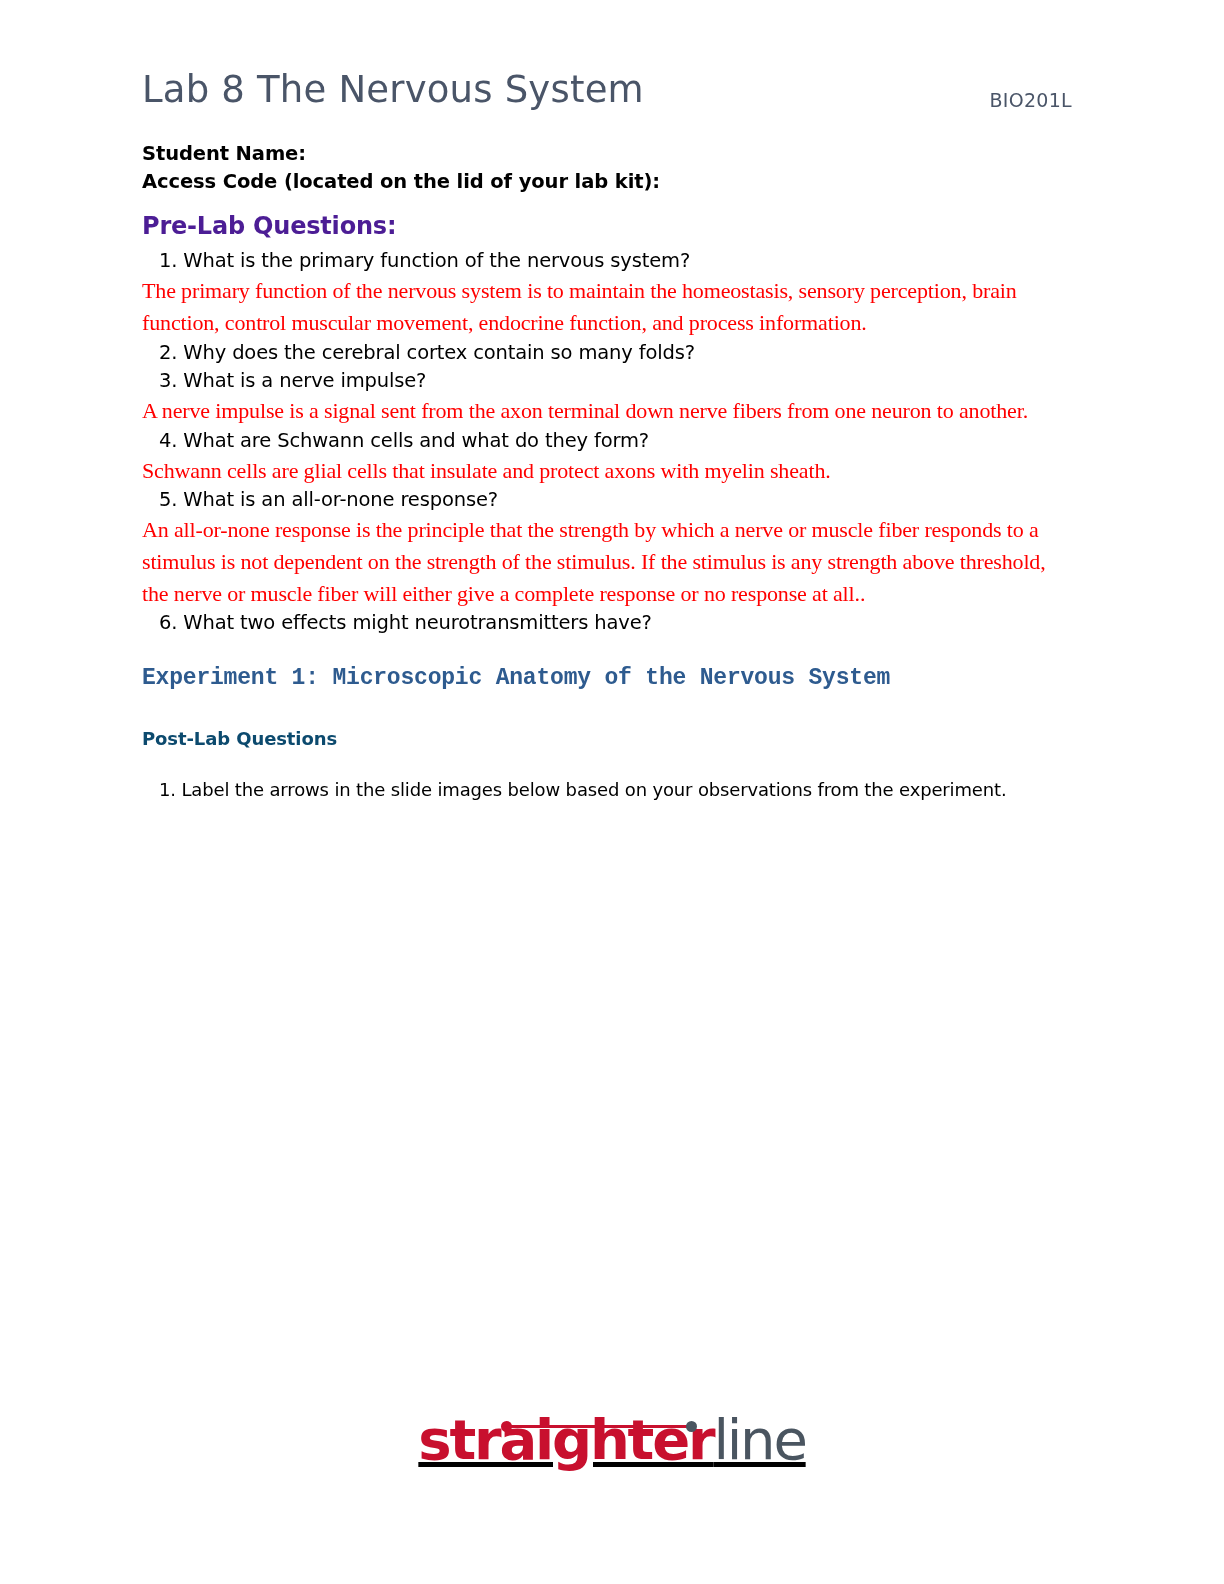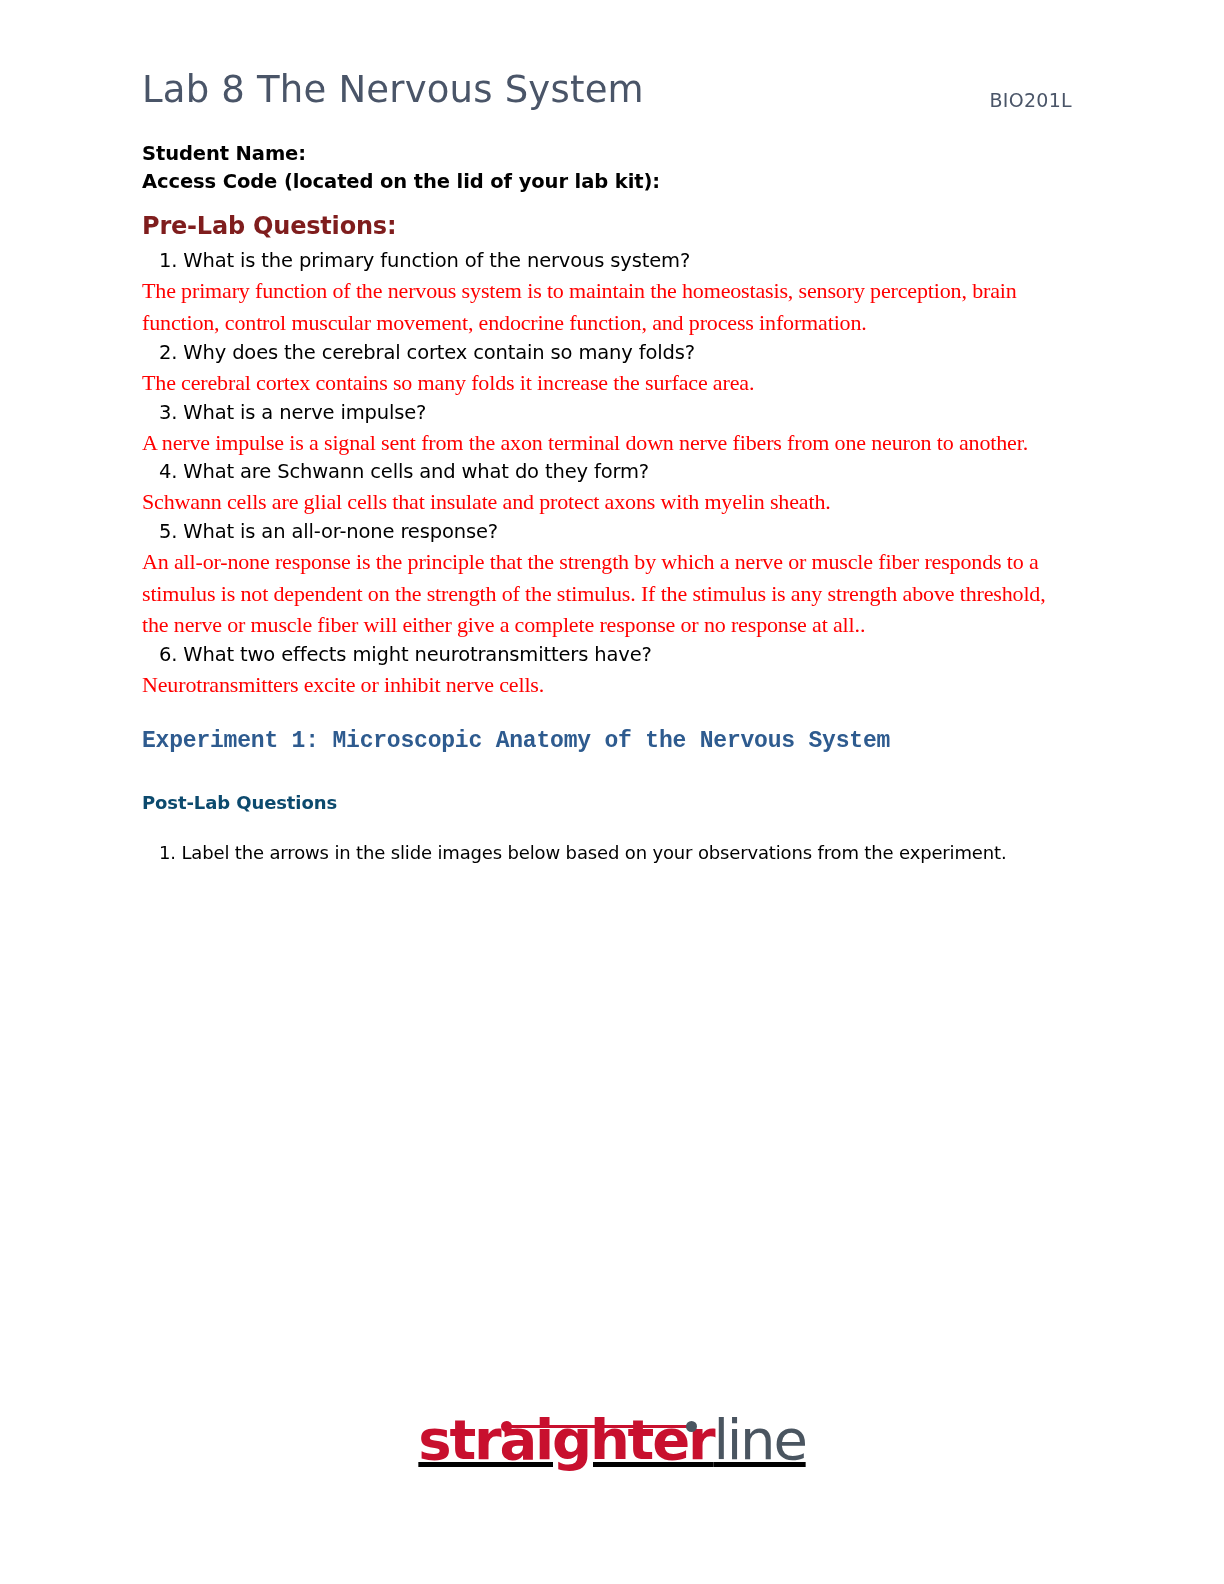--- a/index.html
+++ b/index.html
@@ -63,21 +63,21 @@
     font-weight: bold;
     color: #000000;
     line-height: 1.42;
     letter-spacing: -0.1px;
   }
 
   h2.section-heading {
     font-family: "DejaVu Sans", sans-serif;
     font-size: 24px;
     font-weight: bold;
-    color: #7f1d1d;
+    color: #4c1d95;
     margin: 16px 0 6px 0;
     line-height: 1.25;
     letter-spacing: -0.2px;
   }
 
   h2.experiment-heading {
     font-family: Liberation Mono, monospace;
     font-size: 23px;
     font-weight: bold;
     color: #2e5b8f;
@@ -230,33 +230,31 @@
     <div class="field-line">Access Code (located on the lid of your lab kit):</div>
 
     <h2 class="section-heading">Pre-Lab Questions:</h2>
 
     <div class="qa-list">
 
       <div class="question">1. What is the primary function of the nervous system?</div>
       <div class="answer">The primary function of the nervous system is to maintain the homeostasis, sensory perception, brain function, control muscular movement, endocrine function, and process information.</div>
 
       <div class="question">2. Why does the cerebral cortex contain so many folds?</div>
-      <div class="answer">The cerebral cortex contains so many folds it increase the surface area.</div>
 
       <div class="question">3. What is a nerve impulse?</div>
       <div class="answer">A nerve impulse is a signal sent from the axon terminal down nerve fibers from one neuron to another.</div>
 
       <div class="question">4. What are Schwann cells and what do they form?</div>
       <div class="answer">Schwann cells are glial cells that insulate and protect axons with myelin sheath.</div>
 
       <div class="question">5. What is an all-or-none response?</div>
       <div class="answer">An all-or-none response is the principle that the strength by which a nerve or muscle fiber responds to a stimulus is not dependent on the strength of the stimulus. If the stimulus is any strength above threshold, the nerve or muscle fiber will either give a complete response or no response at all..</div>
 
       <div class="question">6. What two effects might neurotransmitters have?</div>
-      <div class="answer">Neurotransmitters excite or inhibit nerve cells.</div>
 
     </div>
 
     <h2 class="experiment-heading">Experiment 1: Microscopic Anatomy of the Nervous System</h2>
 
     <h3 class="postlab-heading">Post-Lab Questions</h3>
 
     <div class="postlab-question">1. Label the arrows in the slide images below based on your observations from the experiment.</div>
 
 

